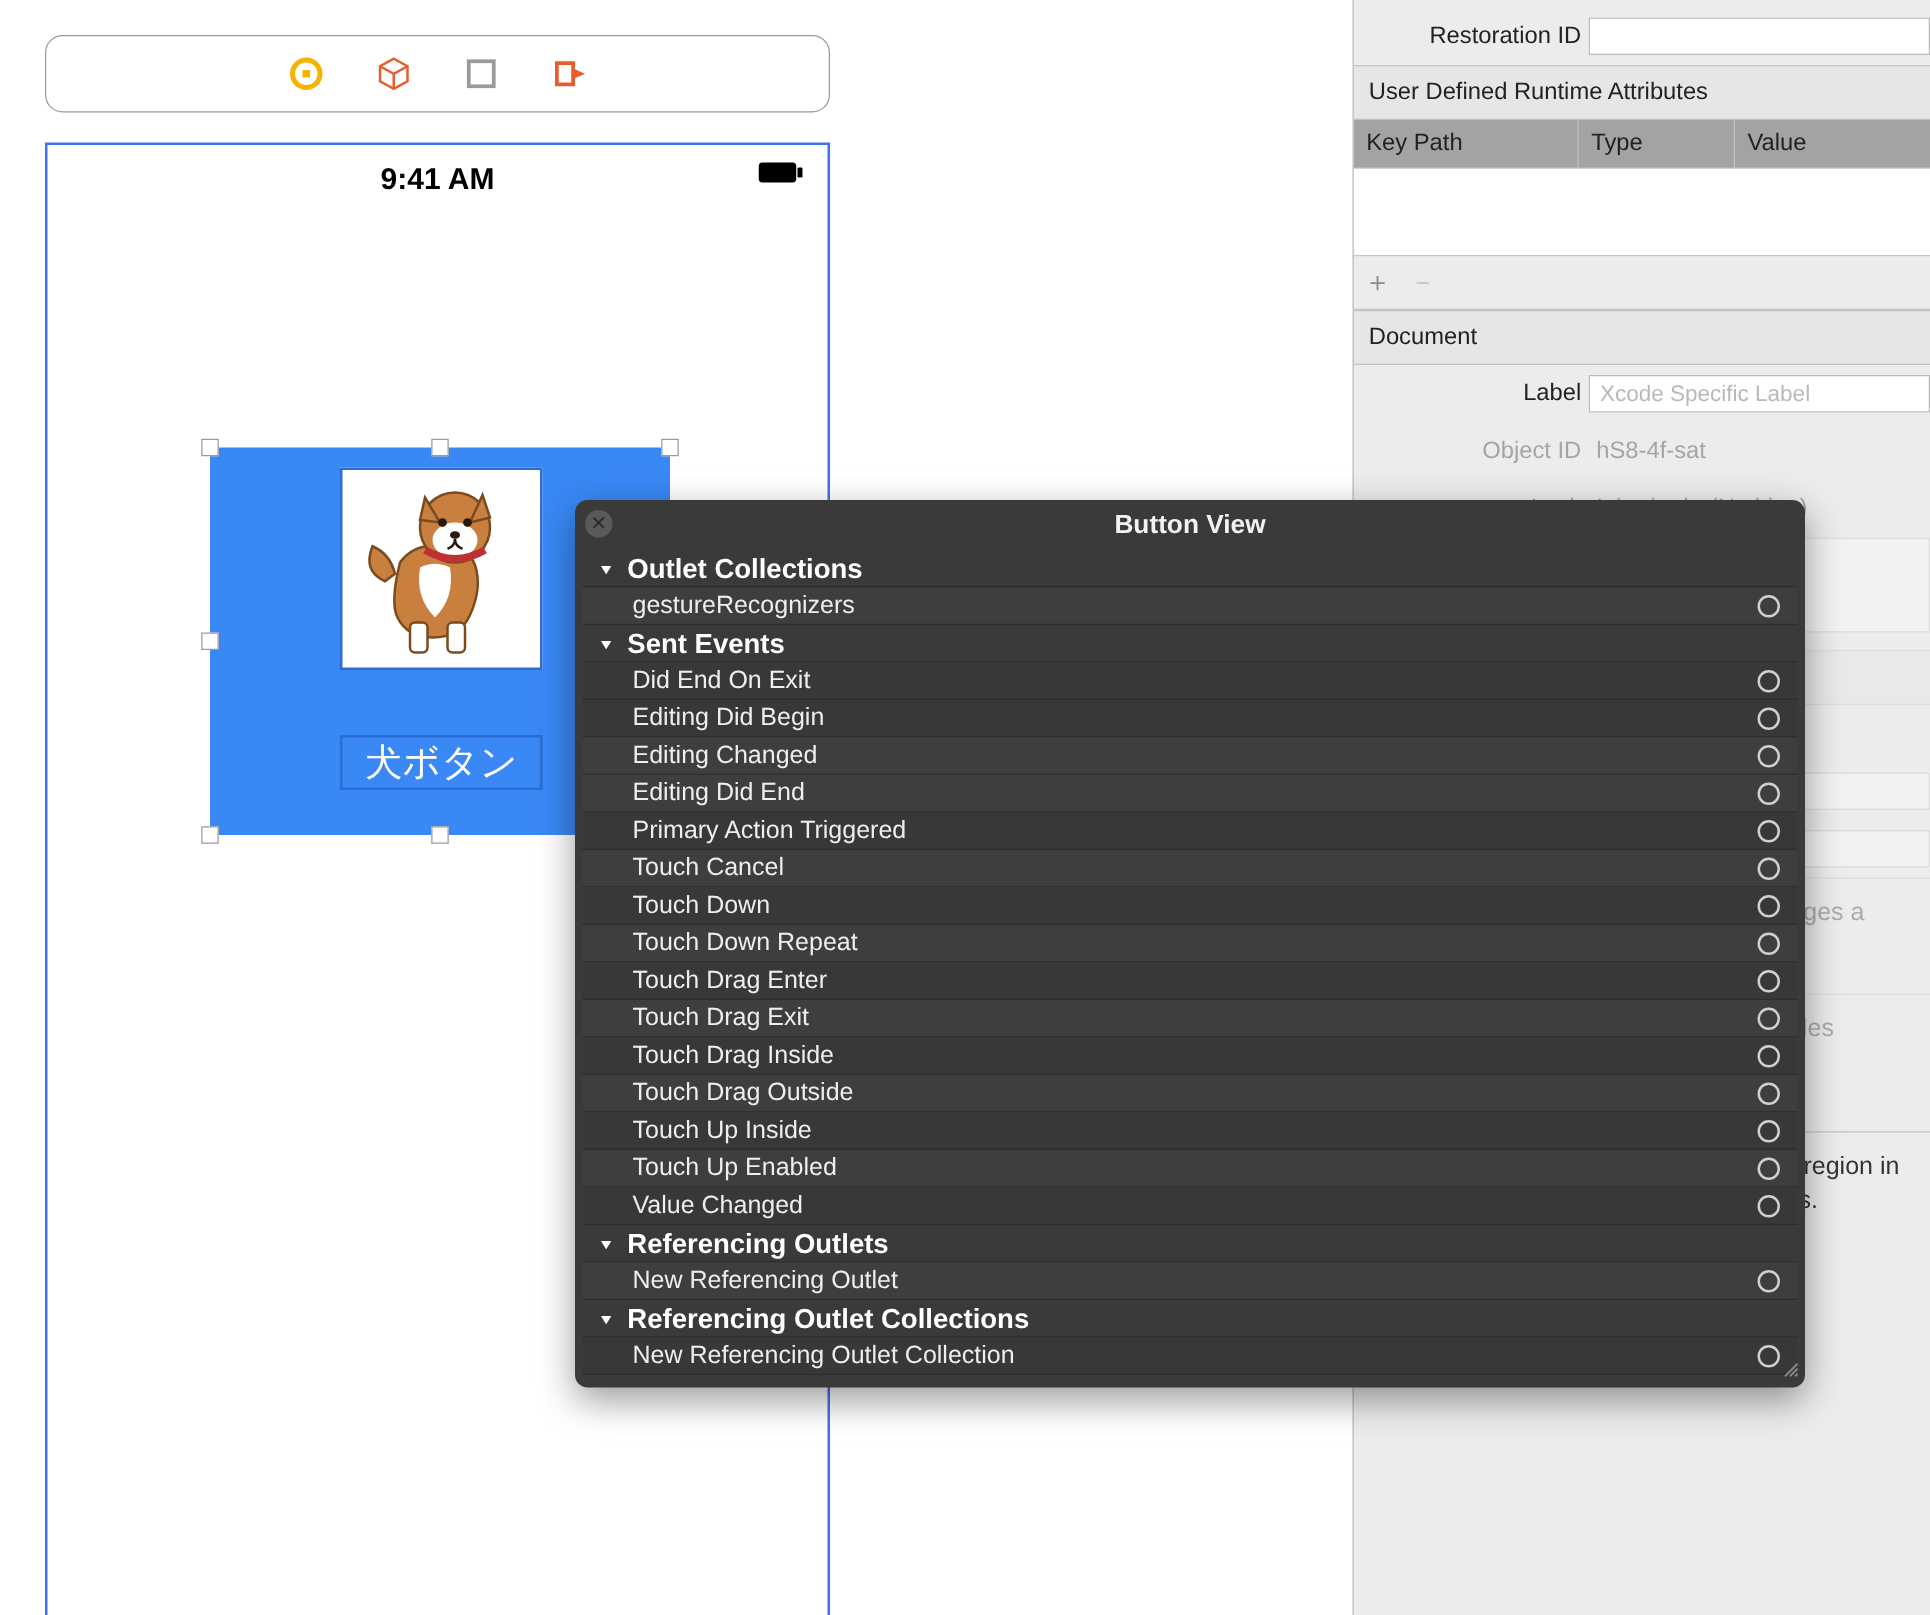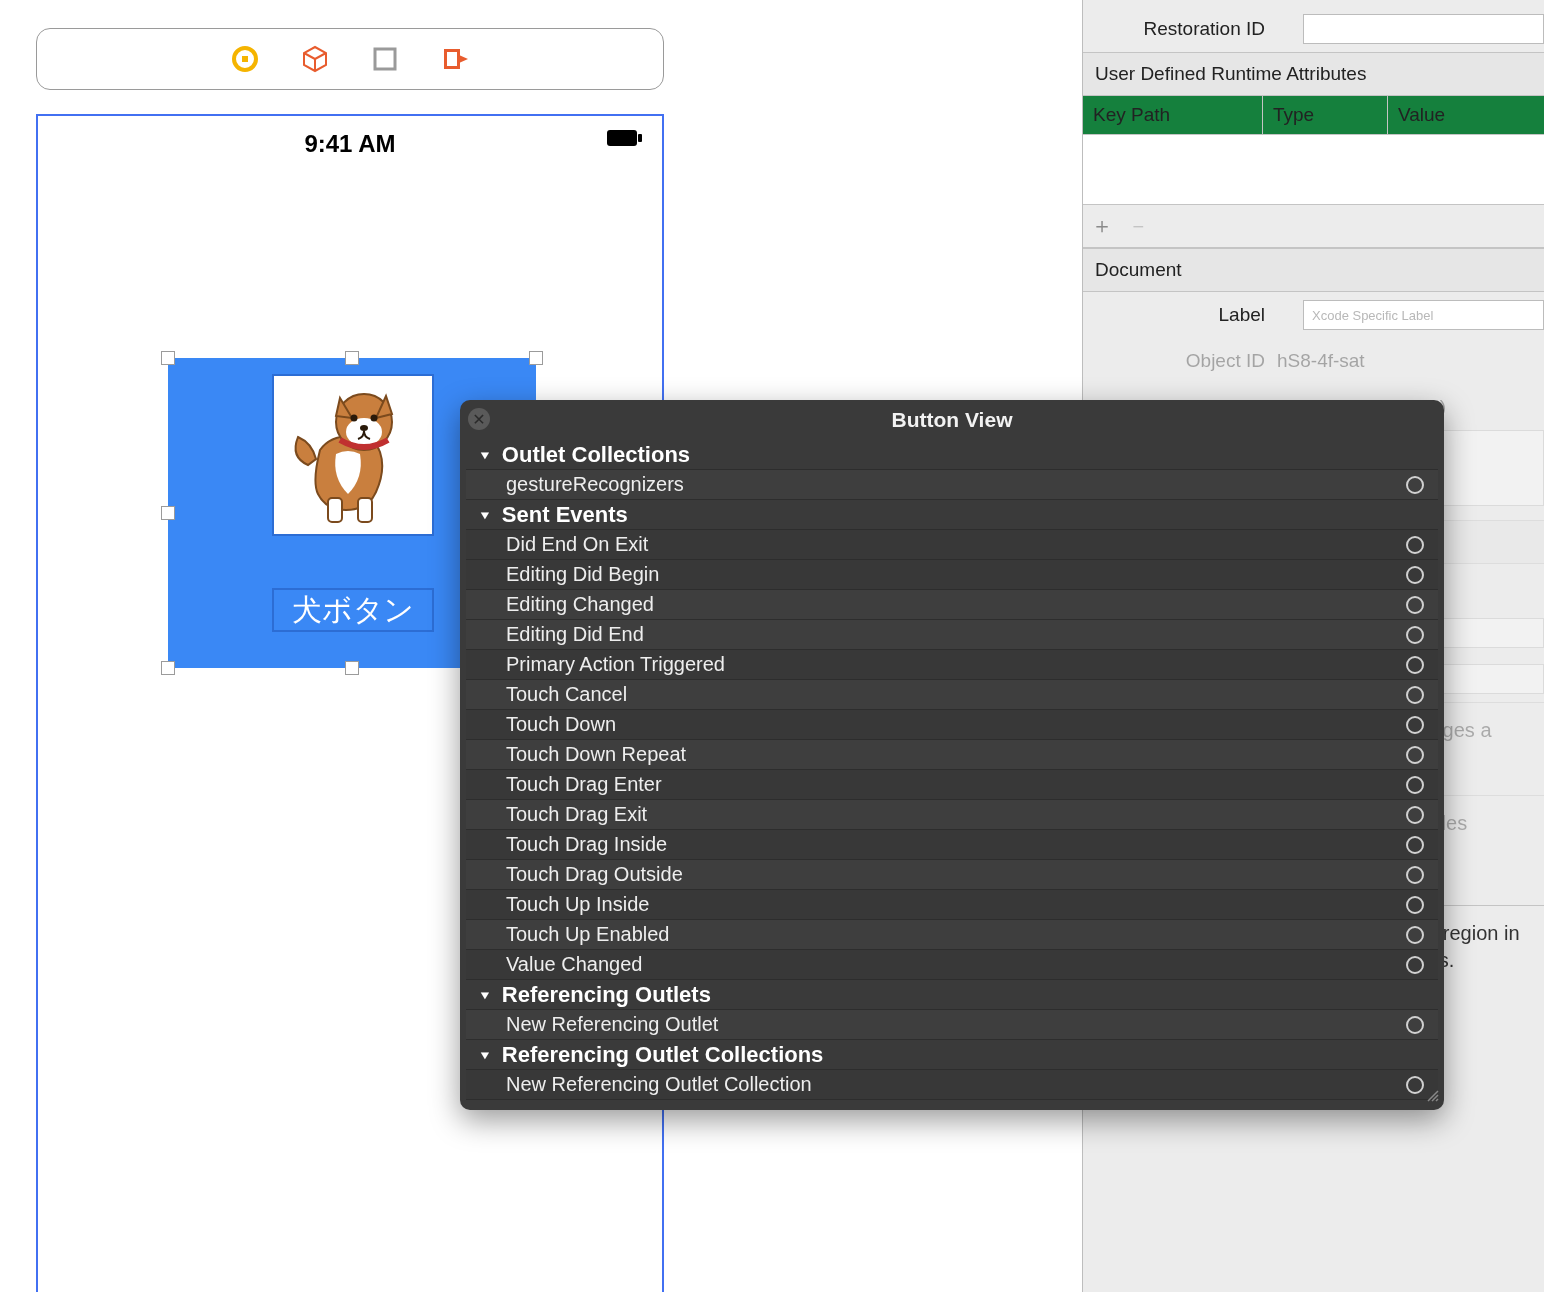--- a/index.html
+++ b/index.html
@@ -97,28 +97,28 @@
 
 .inspector {
   position: absolute; right: 0; top: 0; bottom: 0; width: 462px;
   background: #ececec; border-left: 1px solid #bdbdbd;
   font-size: 19px; color: #222; overflow: hidden;
 }
 .insp-row { display: flex; align-items: center; height: 46px; }
 .insp-label { width: 188px; text-align: right; padding-right: 6px; color: #222; }
 .insp-input {
   flex: 1; height: 30px; background: #fff; border: 1px solid #bcbcbc;
-  padding-left: 8px; font-size: 13px; color: #222; margin-left: 32px;
+  padding-left: 8px; font-size: 18px; color: #222;
 }
 .insp-input::placeholder { color: #b8b8b8; }
 .section-head {
   background: #e6e6e6; border-top: 1px solid #c4c4c4; border-bottom: 1px solid #c4c4c4;
   padding: 10px 12px; font-weight: 400;
 }
-.udra-head { display: flex; border-bottom: 1px solid #c4c4c4; background: #15803d; justify-content: center; }
+.udra-head { display: flex; border-bottom: 1px solid #c4c4c4; background: #a3a3a3; justify-content: center; }
 .udra-head .col { padding: 8px 10px; border-right: 1px solid #c4c4c4; }
 .udra-head .c1 { width: 180px; }
 .udra-head .c2 { width: 125px; }
 .udra-body { height: 70px; background: #fff; border-bottom: 1px solid #c4c4c4; }
 .udra-buttons { padding: 6px 8px; color: #8a8a8a; font-size: 22px; border-bottom: 1px solid #c4c4c4;}
 .dimmed { opacity: 0.35; }
 .lib-item {
   display: flex; gap: 16px; padding: 14px 14px; border-top: 1px solid #c4c4c4;
 }
 .lib-thumb {

